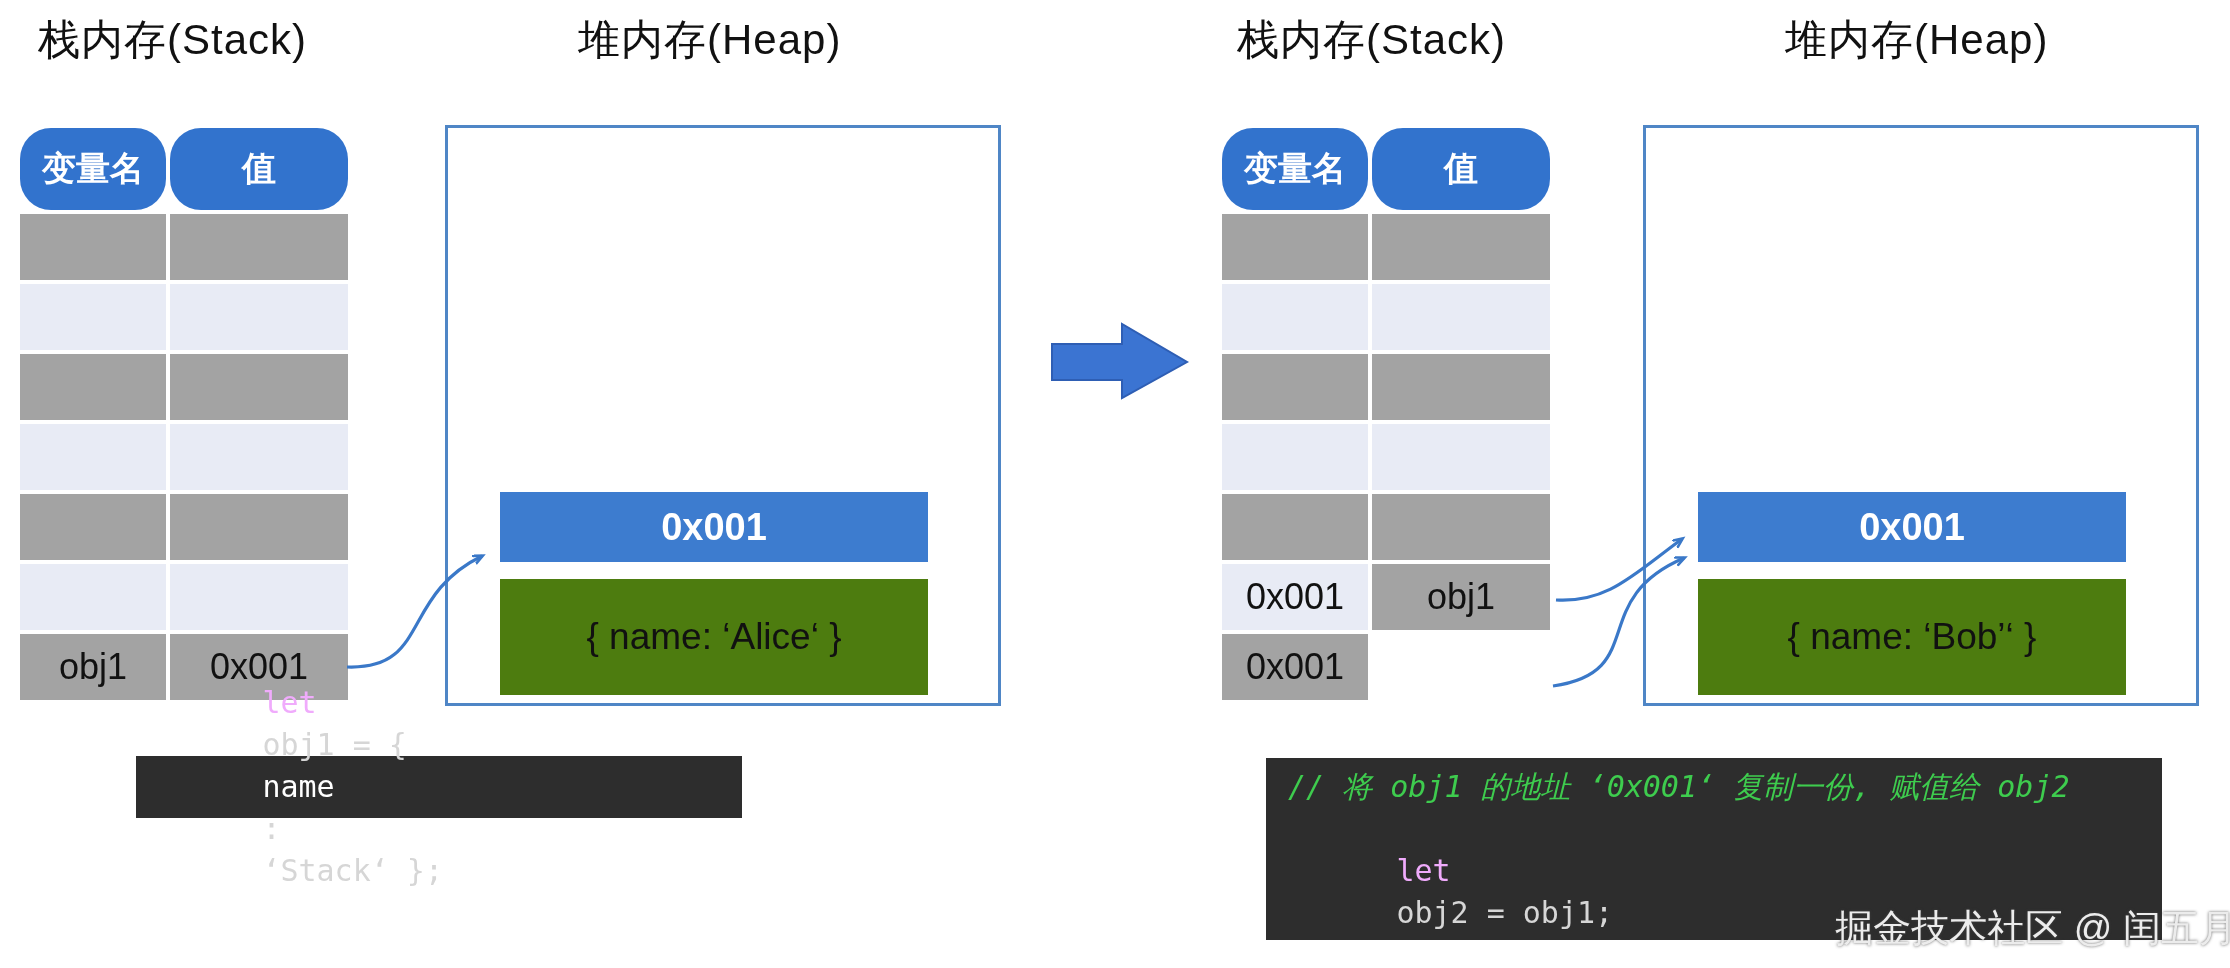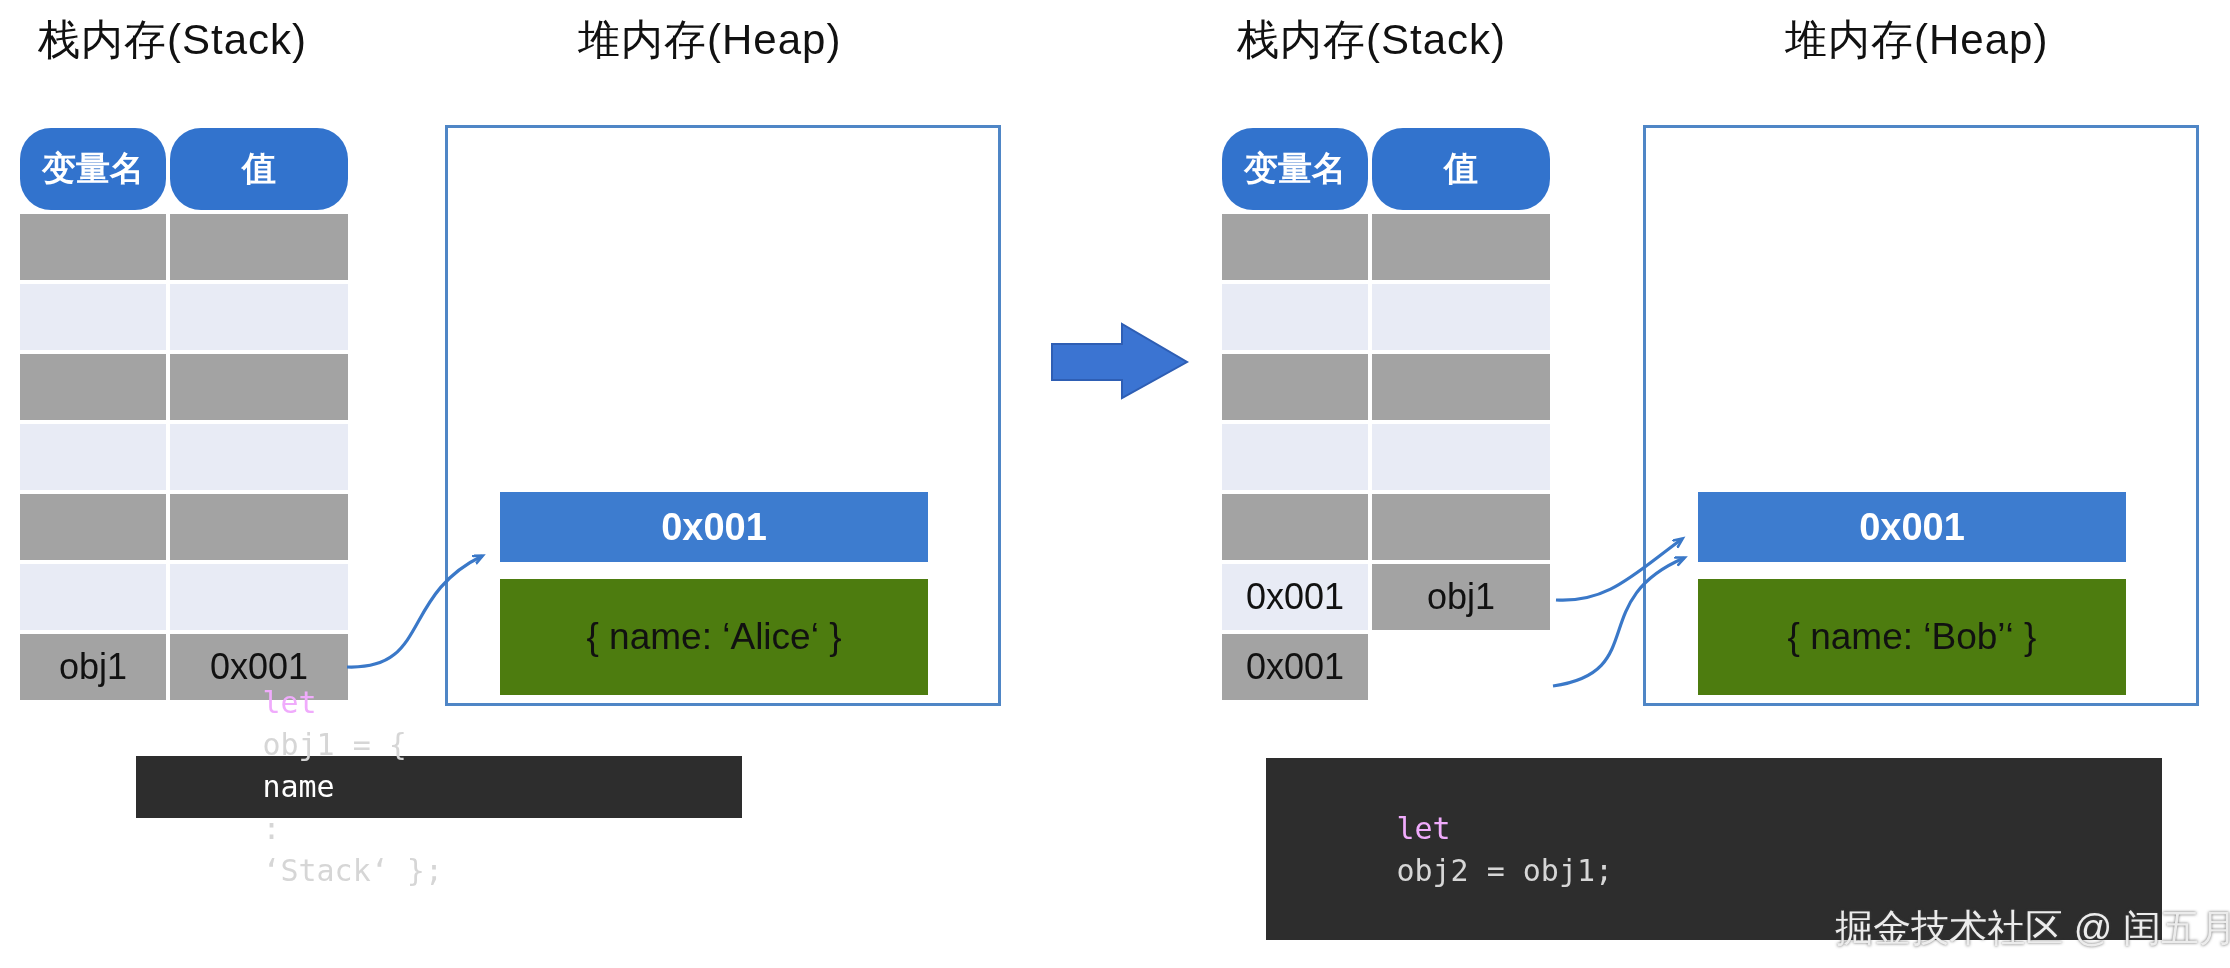--- a/index.html
+++ b/index.html
@@ -111,20 +111,21 @@
     <div class="code-line">
       <span class="kw">let </span>
       <span class="plain">obj1 = { </span>
       <span class="prop">name</span>
       <span class="plain">: </span>
       <span class="plain">‘Stack‘ };</span>
     </div>
   </div>
 
   <div id="code-right" class="code-block">
+    <div class="code-line comment">// 将 obj1 的地址 ‘0x001‘ 复制一份, 赋值给 obj2</div>
     <div class="code-line">
       <span class="kw">let </span>
       <span class="plain">obj2 = obj1;</span>
     </div>
 
   </div>
 
   <div class="watermark">掘金技术社区 @ 闰五月</div>
 
 </div>

